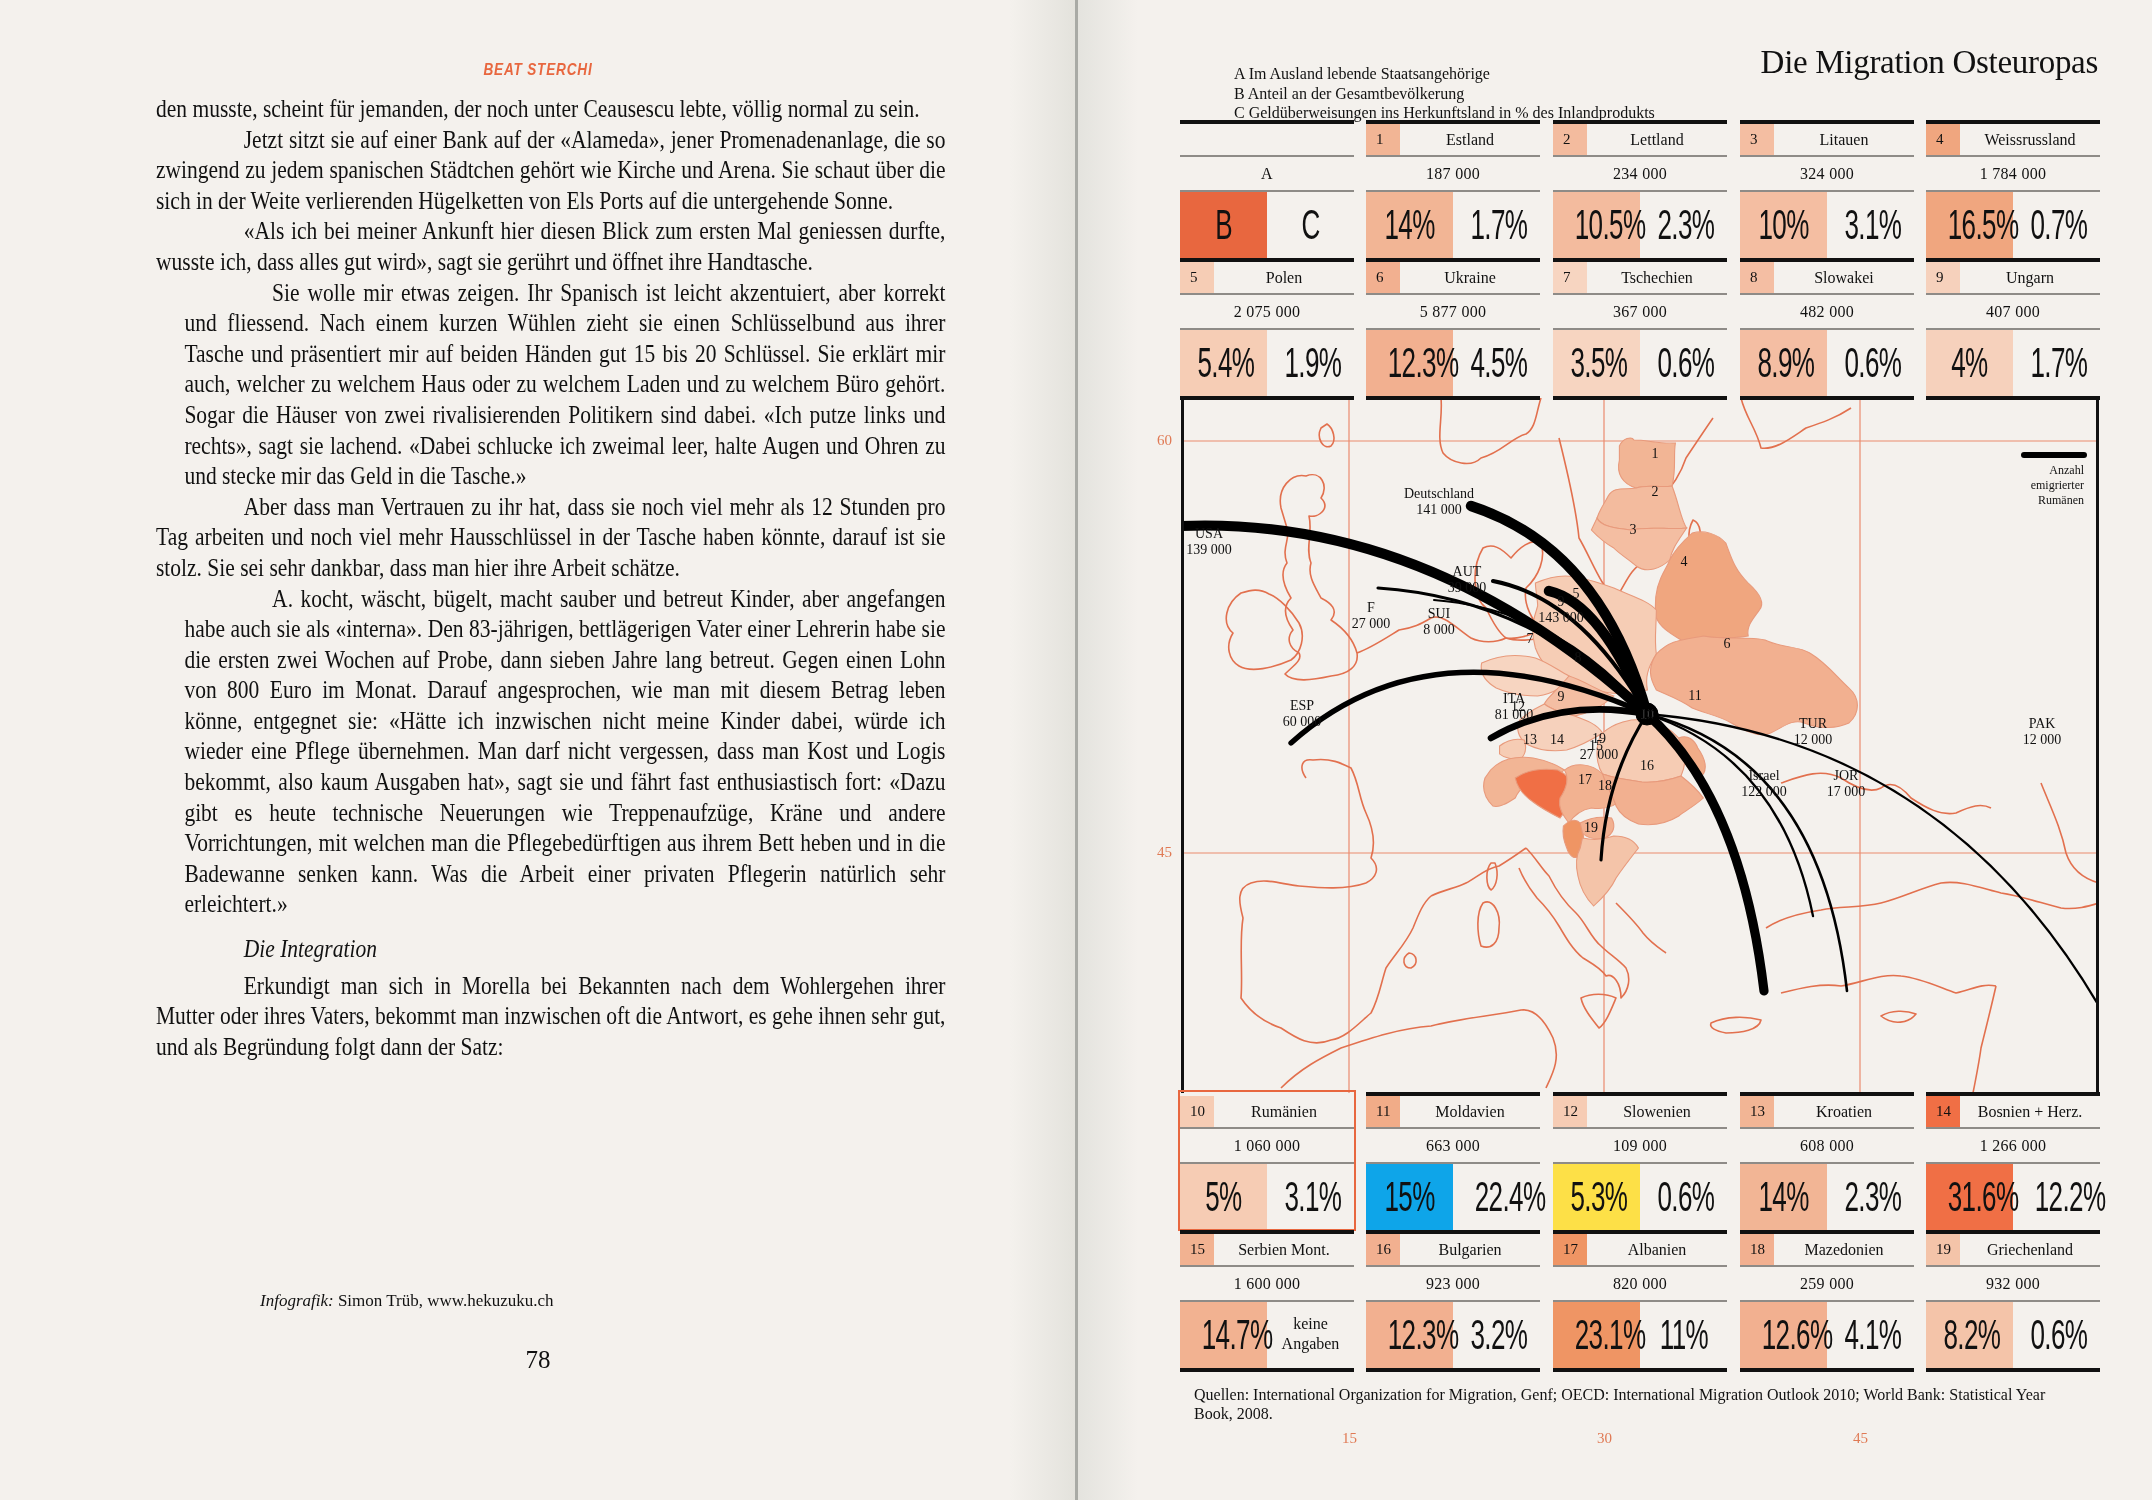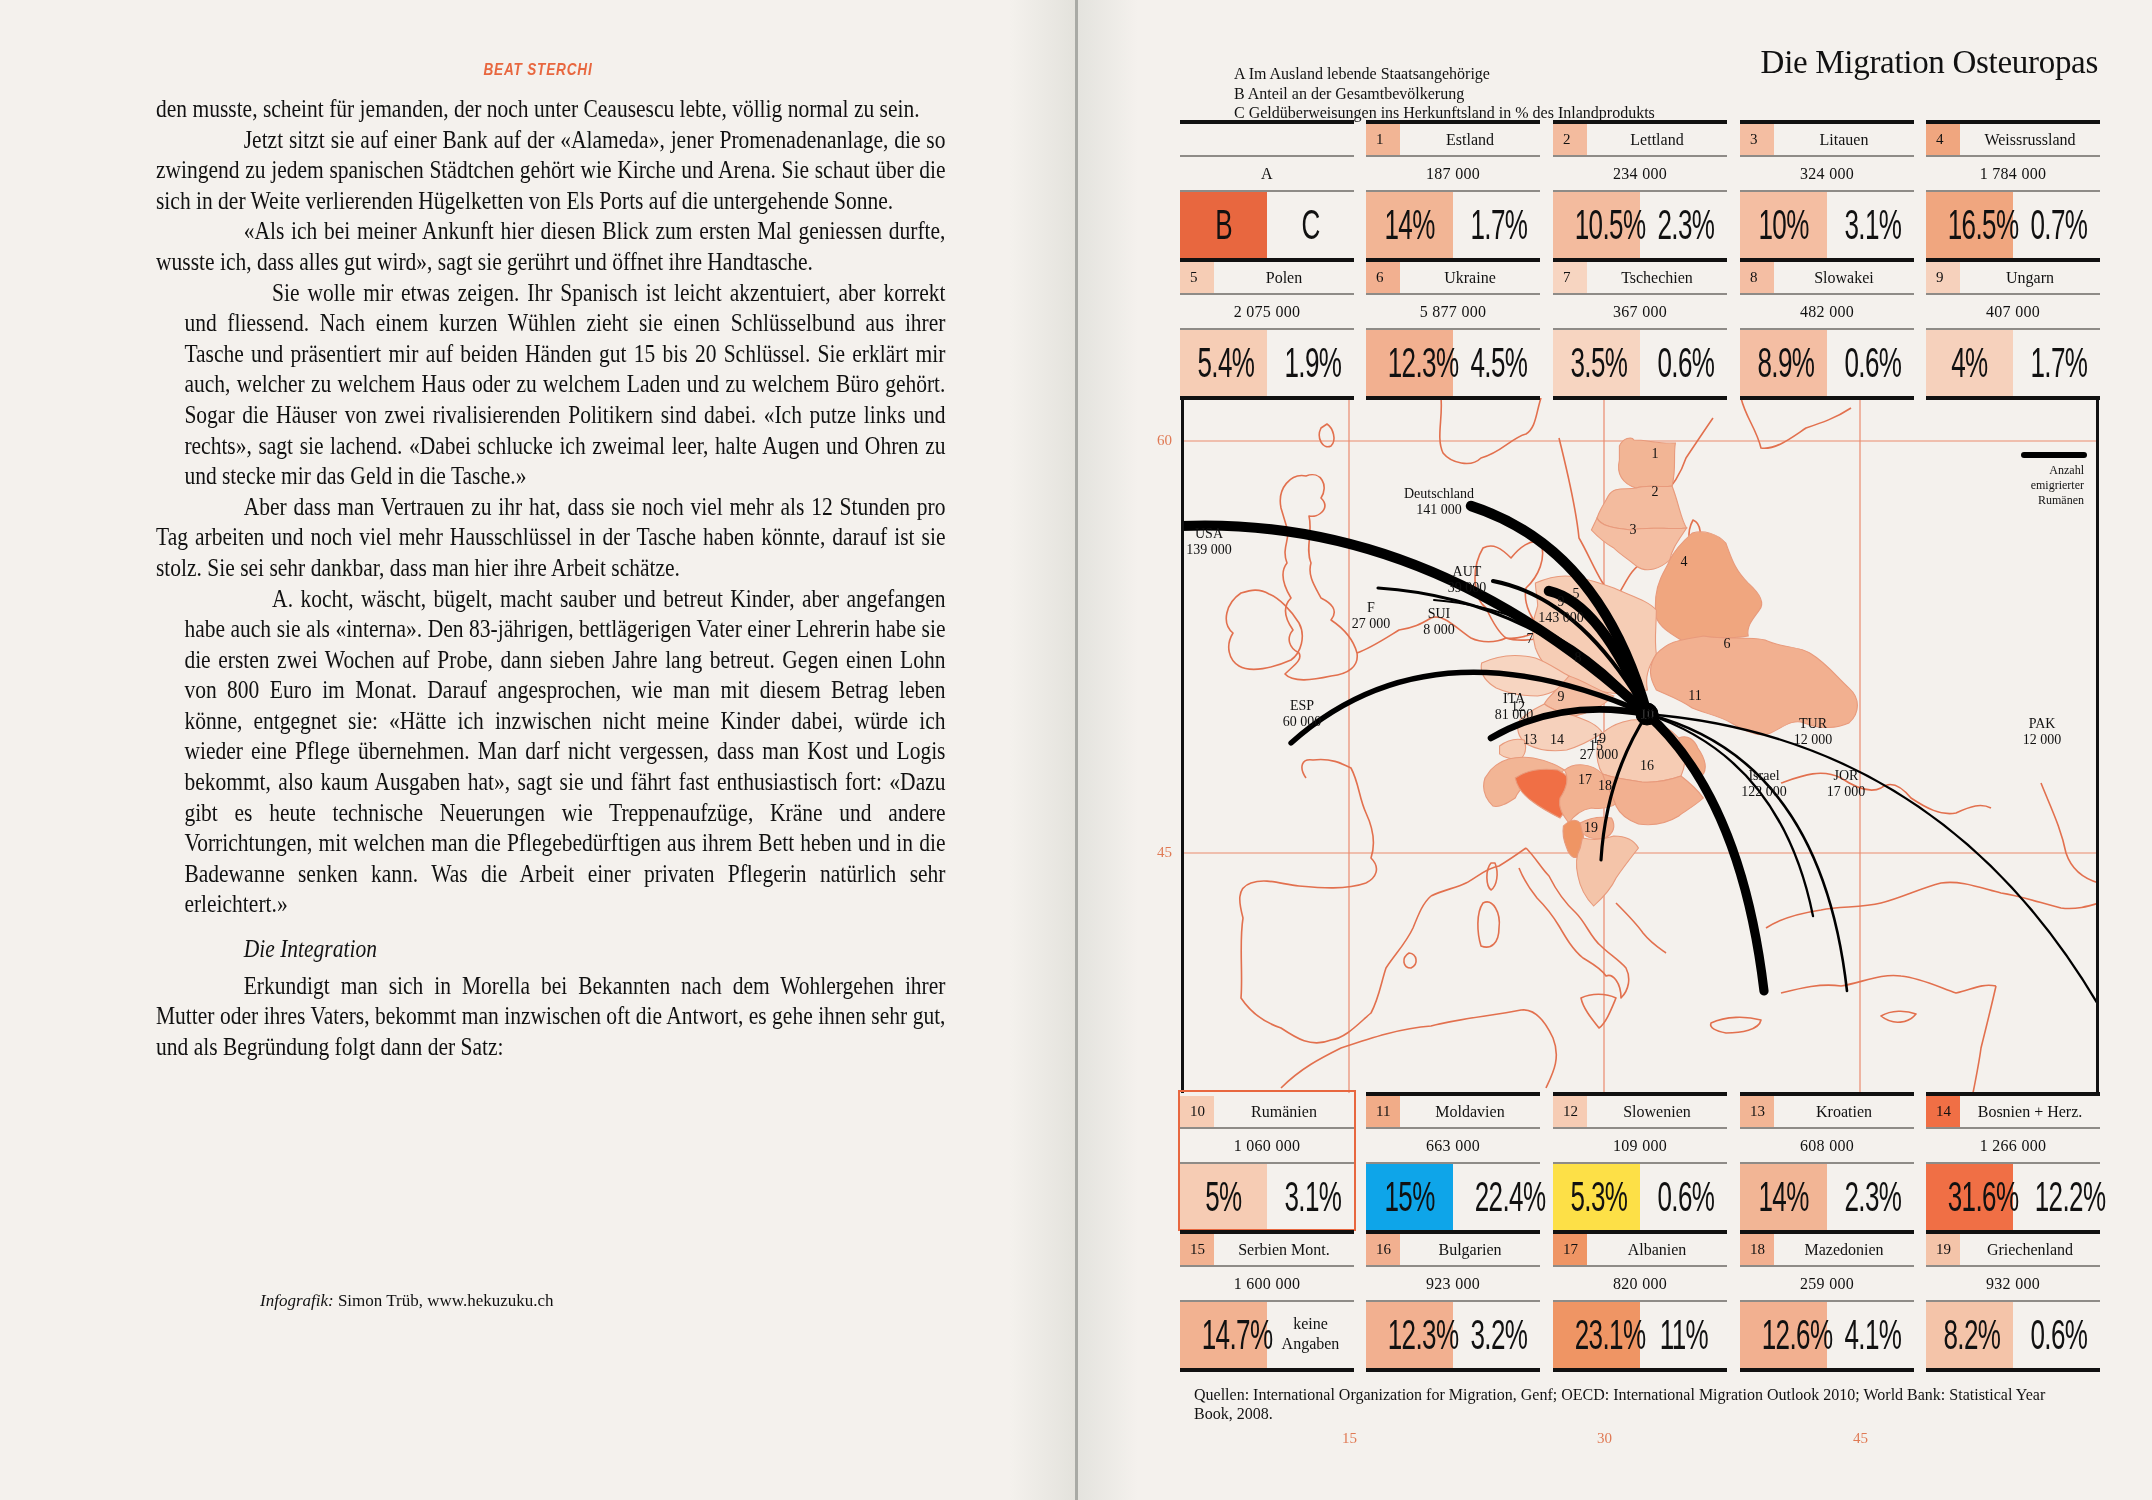--- a/index.html
+++ b/index.html
@@ -62,20 +62,21 @@
       <p>den musste, scheint für jemanden, der noch unter Ceausescu lebte, völlig normal zu sein.</p>
       <p class="indent">Jetzt sitzt sie auf einer Bank auf der «Alameda», jener Promenadenanlage, die so zwingend zu jedem spanischen Städtchen gehört wie Kirche und Arena. Sie schaut über die sich in der Weite verlierenden Hügelketten von Els Ports auf die untergehende Sonne.</p>
       <p class="indent">«Als ich bei meiner Ankunft hier diesen Blick zum ersten Mal geniessen durfte, wusste ich, dass alles gut wird», sagt sie gerührt und öffnet ihre Handtasche.</p>
       <p class="indent left-shift">Sie wolle mir etwas zeigen. Ihr Spanisch ist leicht akzentuiert, aber korrekt und fliessend. Nach einem kurzen Wühlen zieht sie einen Schlüsselbund aus ihrer Tasche und präsentiert mir auf beiden Händen gut 15 bis 20 Schlüssel. Sie erklärt mir auch, welcher zu welchem Haus oder zu welchem Laden und zu welchem Büro gehört. Sogar die Häuser von zwei rivalisierenden Politikern sind dabei. «Ich putze links und rechts», sagt sie lachend. «Dabei schlucke ich zweimal leer, halte Augen und Ohren zu und stecke mir das Geld in die Tasche.»</p>
       <p class="indent">Aber dass man Vertrauen zu ihr hat, dass sie noch viel mehr als 12 Stunden pro Tag arbeiten und noch viel mehr Hausschlüssel in der Tasche haben könnte, darauf ist sie stolz. Sie sei sehr dankbar, dass man hier ihre Arbeit schätze.</p>
       <p class="indent left-shift">A. kocht, wäscht, bügelt, macht sauber und betreut Kinder, aber angefangen habe auch sie als «interna». Den 83-jährigen, bettlägerigen Vater einer Lehrerin habe sie die ersten zwei Wochen auf Probe, dann sieben Jahre lang betreut. Gegen einen Lohn von 800 Euro im Monat. Darauf angesprochen, wie man mit diesem Betrag leben könne, entgegnet sie: «Hätte ich inzwischen nicht meine Kinder dabei, würde ich wieder eine Pflege übernehmen. Man darf nicht vergessen, dass man Kost und Logis bekommt, also kaum Ausgaben hat», sagt sie und fährt fast enthusiastisch fort: «Dazu gibt es heute technische Neuerungen wie Treppenaufzüge, Kräne und andere Vorrichtungen, mit welchen man die Pflegebedürftigen aus ihrem Bett heben und in die Badewanne senken kann. Was die Arbeit einer privaten Pflegerin natürlich sehr erleichtert.»</p>
       <p class="subhead">Die Integration</p>
       <p class="indent" style="margin-top: 6px;">Erkundigt man sich in Morella bei Bekannten nach dem Wohlergehen ihrer Mutter oder ihres Vaters, bekommt man inzwischen oft die Antwort, es gehe ihnen sehr gut, und als Begründung folgt dann der Satz:</p>
     </div>
   <div class="credit"><i>Infografik:</i><span> Simon Trüb, www.hekuzuku.ch</span></div>
+  <div class="folio">78</div>
 </div>
 
 <div class="page-right"></div>
 <div class="gutter-shade-l"></div>
 <div class="gutter-line"></div>
 <div class="gutter-shade-r"></div>
 
 <div class="legend-abc">
   <div>A Im Ausland lebende Staatsangehörige</div>
   <div>B Anteil an der Gesamtbevölkerung</div>

